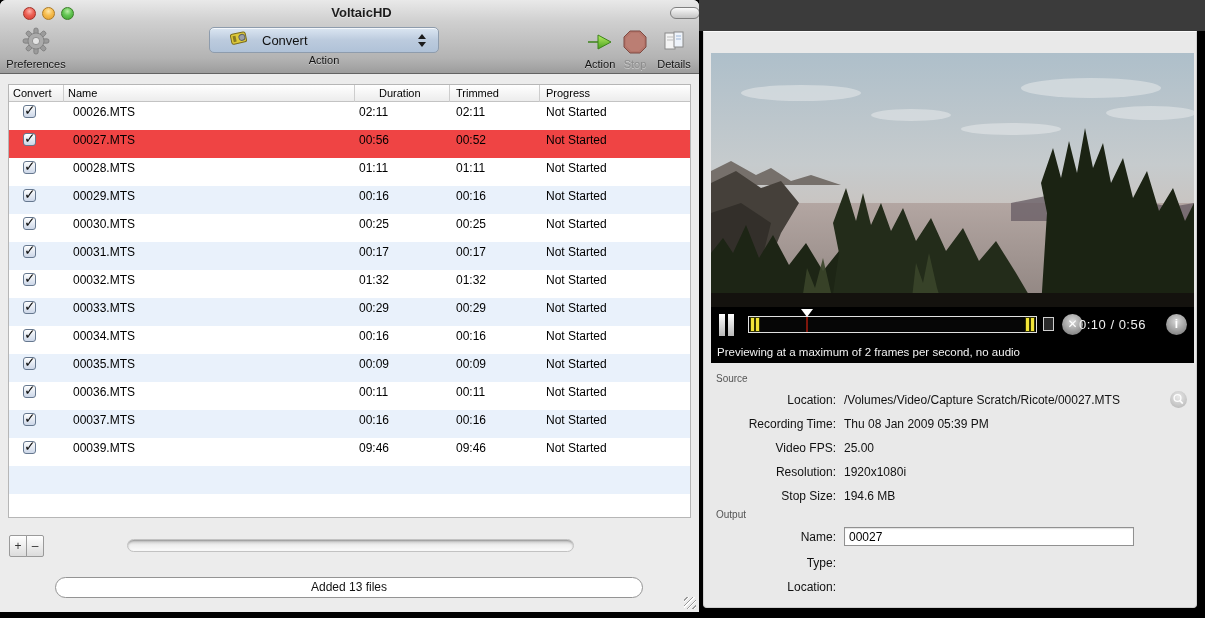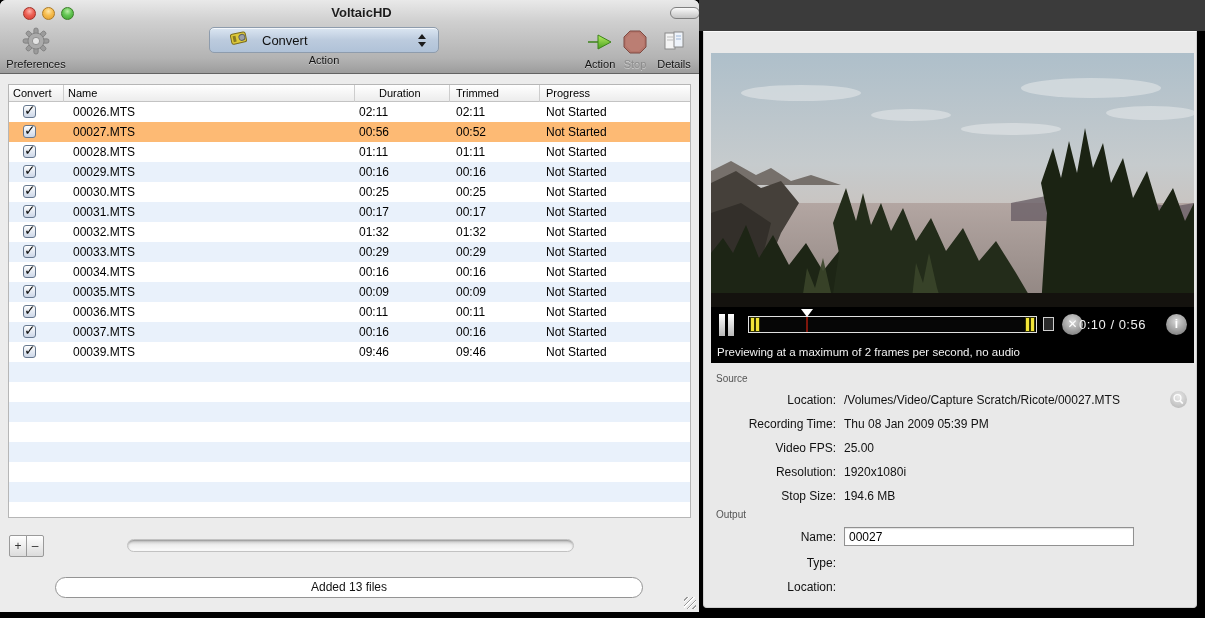--- a/index.html
+++ b/index.html
@@ -42,24 +42,24 @@
   #grp-stop  { left:617px; width:36px; }
   #grp-details { left:654px; width:40px; }
 
   
   #file-table { position:absolute; left:8px; top:84px; width:683px; height:434px;
                 background:#fff; border:1px solid #b6b6b6; overflow:hidden; }
   #table-header { position:relative; height:17px; background:linear-gradient(#ffffff,#ececec);
                   border-bottom:1px solid #c3c3c3; font-size:11px; color:#000; }
   .hcell { position:absolute; top:2px; }
   .hdiv { position:absolute; top:0; width:1px; height:17px; background:#cdcdcd; }
-  .trow { position:relative; height:20px; font-size:12px; color:#000;padding-left:24px; }
+  .trow { position:relative; height:28px; font-size:12px; color:#000;padding-left:24px; }
   .trow.plain { background:#fff; }
   .trow.stripe { background:#e9f1fb; }
-  .trow.selected { background:#fdba74; }
+  .trow.selected { background:#ef4444; }
   .cell { position:absolute; top:3px; }
   .checkbox { position:absolute; left:14px; top:3px; width:13px; height:13px; border-radius:3px;
               border:1px solid #66788f; background:linear-gradient(#fdfdfd,#ccd7e8);
               box-shadow:inset 0 1px 0 rgba(255,255,255,.8); }
   .checkbox.checked::after { content:"✓"; position:absolute; left:0px; top:-4px;
               font-size:14px; font-weight:bold; color:#101010; }
 
   
   .small-btn { position:absolute; top:535px; width:18px; height:22px; background:linear-gradient(#ffffff,#dcdcdc);
                border:1px solid #9a9a9a; font-size:12px; color:#333; text-align:center; line-height:20px; }

